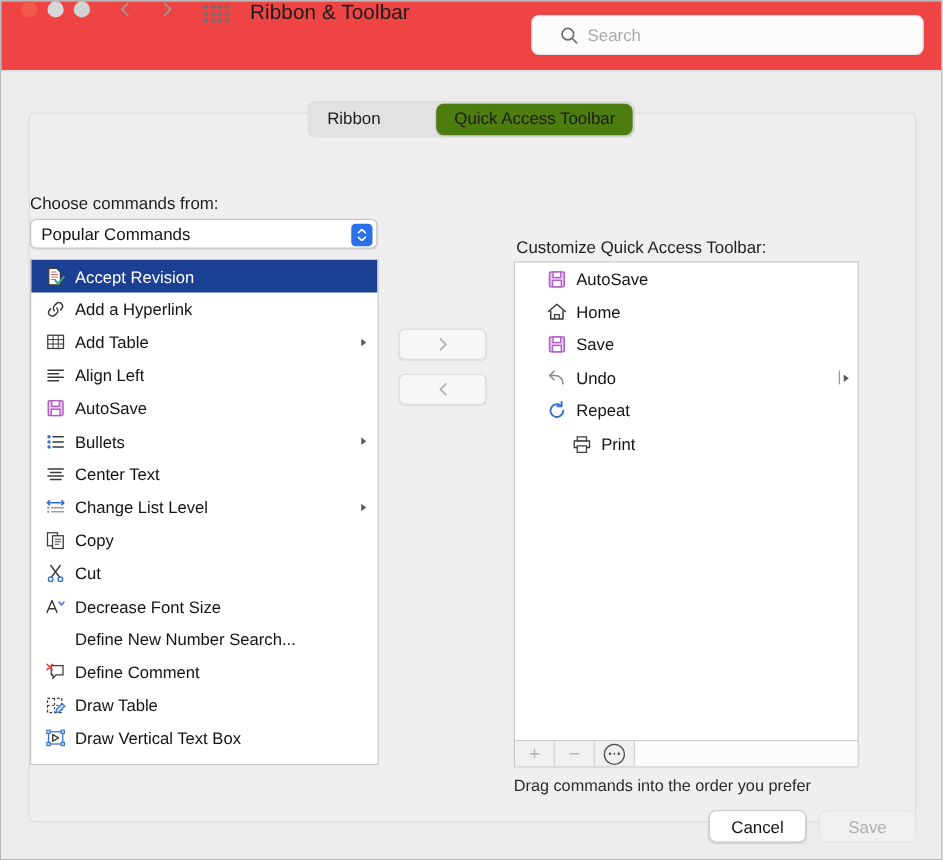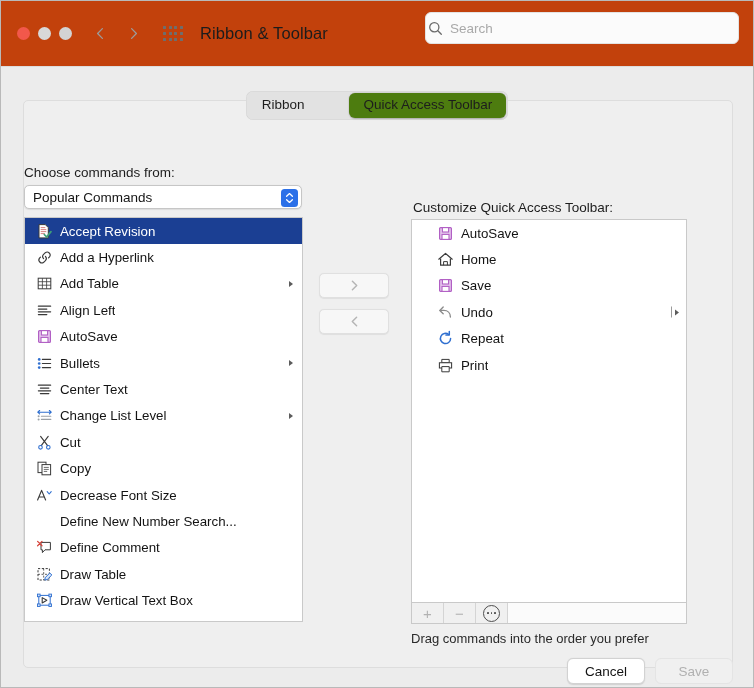--- a/index.html
+++ b/index.html
@@ -21,25 +21,25 @@
     height: 688px;
     box-sizing: border-box;
     border: 1px solid #b9b9b9;
     background: #ececec;
     overflow: hidden;
   }
 
   
   .titlebar {
     position: relative;
-    height: 66px;
-    background: #c2410c;
+    height: 56px;
+    background: #ef4444;
     border-bottom: 1px solid #dcdcdc;
     display: flex;
-    align-items: center;
+    align-items: flex-start;
     padding: 0 16px;
     box-sizing: border-box;
   }
   .traffic {
     display: flex;
     align-items: center;
     gap: 8px;
     margin-right: 22px;
   }
   .light {
@@ -96,21 +96,21 @@
     left: 424px;
     top: 11px;
     width: 314px;
     height: 32px;
     box-sizing: border-box;
     background: #fbfbfb;
     border: 1px solid #e3e3e3;
     border-radius: 6px;
     display: flex;
     align-items: center;
-    padding: 0 2px;
+    padding: 0 22px;
     gap: 7px;
   }
   .searchbox .mag { width: 15px; height: 15px; flex: none; }
   .search-ph {
     font-size: 13.5px;
     color: #a9a9a9;
   }
 
   
   .body {
@@ -566,36 +566,36 @@
                 <circle cx="2.6" cy="9.2" r="1" fill="#9aa0a6"></circle>
                 <circle cx="2.6" cy="12.4" r="1" fill="#9aa0a6"></circle>
               </svg>
             </span>
             <span class="txt">Change List Level</span>
             <span class="submenu"></span>
           </div>
           <div class="row">
             <span class="ico">
               <svg width="17" height="17" viewBox="0 0 17 17">
+                <rect x="2" y="2.2" width="8" height="10.4" fill="#fff" stroke="#3a3a3a" stroke-width="1"></rect>
+                <rect x="6" y="4.6" width="8.6" height="10.2" fill="#fff" stroke="#3a3a3a" stroke-width="1"></rect>
+                <path d="M7.8 7.4h5M7.8 9.4h5M7.8 11.4h3.4" stroke="#3a3a3a" stroke-width=".75"></path>
+              </svg>
+            </span>
+            <span class="txt">Copy</span>
+          </div>
+          <div class="row">
+            <span class="ico">
+              <svg width="17" height="17" viewBox="0 0 17 17">
                 <path d="M4.6 2.4 11.6 11.6M12.2 2.4 5.2 11.6" stroke="#3a3a3a" stroke-width="1.15" stroke-linecap="round"></path>
                 <circle cx="4.5" cy="13.3" r="1.8" fill="none" stroke="#2f6fd0" stroke-width="1.1"></circle>
                 <circle cx="12.3" cy="13.3" r="1.8" fill="none" stroke="#2f6fd0" stroke-width="1.1"></circle>
               </svg>
             </span>
             <span class="txt">Cut</span>
-          </div>
-          <div class="row">
-            <span class="ico">
-              <svg width="17" height="17" viewBox="0 0 17 17">
-                <rect x="2" y="2.2" width="8" height="10.4" fill="#fff" stroke="#3a3a3a" stroke-width="1"></rect>
-                <rect x="6" y="4.6" width="8.6" height="10.2" fill="#fff" stroke="#3a3a3a" stroke-width="1"></rect>
-                <path d="M7.8 7.4h5M7.8 9.4h5M7.8 11.4h3.4" stroke="#3a3a3a" stroke-width=".75"></path>
-              </svg>
-            </span>
-            <span class="txt">Copy</span>
           </div>
           <div class="row">
             <span class="ico">
               <svg width="17" height="17" viewBox="0 0 17 17">
                 <path d="M1.6 13 5.6 3.4 9.6 13M3 10h5.2" stroke="#3a3a3a" stroke-width="1.15" fill="none" stroke-linecap="round" stroke-linejoin="round"></path>
                 <path d="M11.2 4.6 13.2 7 15.2 4.6" fill="none" stroke="#2f6fd0" stroke-width="1.1" stroke-linecap="round" stroke-linejoin="round"></path>
               </svg>
             </span>
             <span class="txt">Decrease Font Size</span>
           </div>
@@ -698,21 +698,21 @@
           </div>
           <div class="row" style="padding-left: 24px;">
             <span class="ico">
               <svg width="17" height="17" viewBox="0 0 17 17">
                 <path d="M13.6 8.5a5.1 5.1 0 1 1-1.9-4" fill="none" stroke="#2f6fd0" stroke-width="1.5" stroke-linecap="round"></path>
                 <path d="M12.3 1.6v3.4H8.9" fill="none" stroke="#2f6fd0" stroke-width="1.5" stroke-linecap="round" stroke-linejoin="round"></path>
               </svg>
             </span>
             <span class="txt">Repeat</span>
           </div>
-          <div class="row" style="padding-left: 24px;">
+          <div class="row" style="padding-left: 24px; margin-left: 20px;">
             <span class="ico">
               <svg width="17" height="17" viewBox="0 0 17 17">
                 <path d="M4.8 2.4h7.4v3.4H4.8z" fill="#fff" stroke="#3a3a3a" stroke-width="1"></path>
                 <path d="M2.4 5.8h12.2v5.2H2.4z" fill="#fff" stroke="#3a3a3a" stroke-width="1.05"></path>
                 <path d="M4.8 9.6h7.4v5.2H4.8z" fill="#fff" stroke="#3a3a3a" stroke-width="1"></path>
               </svg>
             </span>
             <span class="txt">Print</span>
           </div>
         </div>

